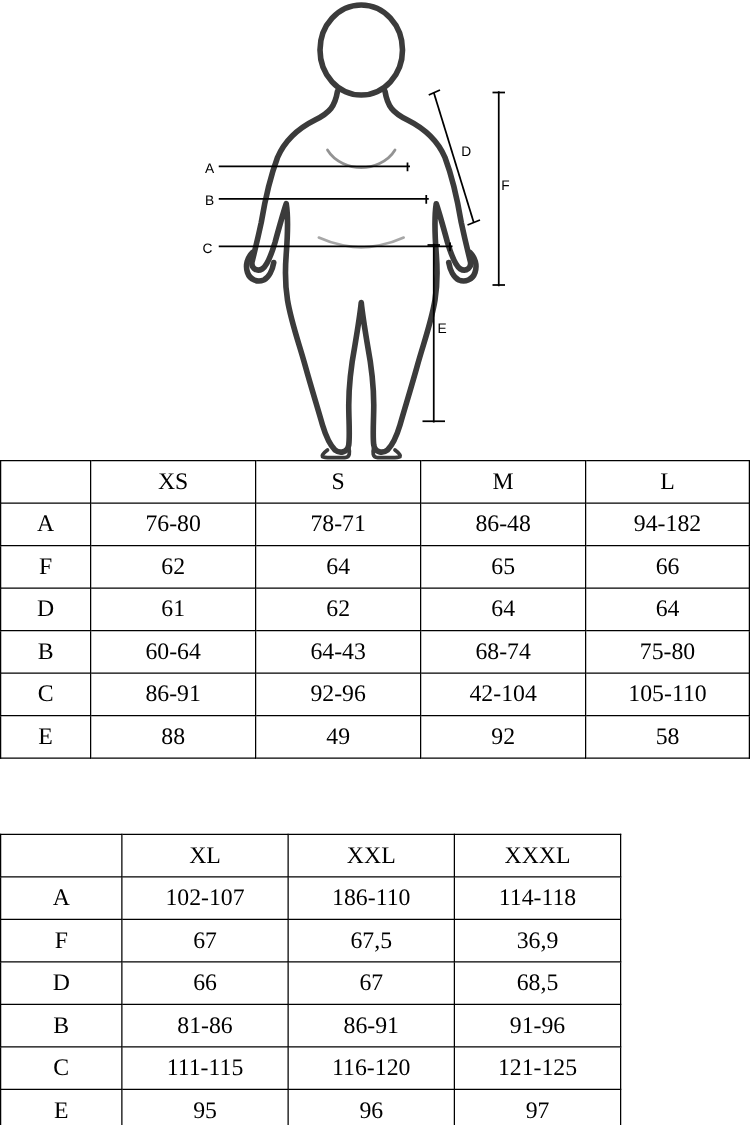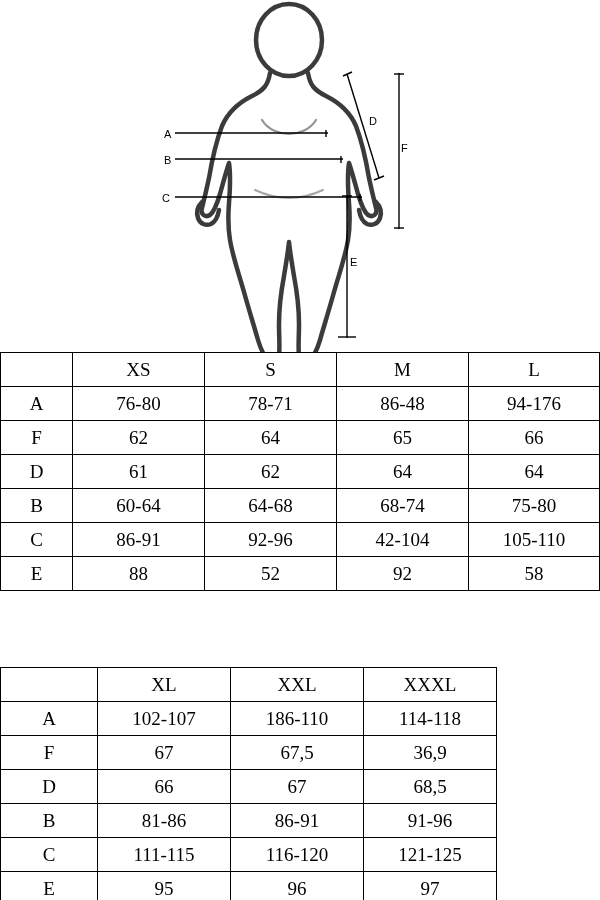--- a/index.html
+++ b/index.html
@@ -55,21 +55,21 @@
   .size-table .rowlabel {
     font-size: 19px;
   }
   .size-table .corner {
     background: #fff;
   }
 
   #table1 {
     position: absolute;
     left: 0;
-    top: 352px;
+    top: 368px;
     width: 600px;
   }
   #table1 col.c0 { width: 72px; }
   #table1 col.c1 { width: 132px; }
   #table1 col.c2 { width: 132px; }
   #table1 col.c3 { width: 132px; }
   #table1 col.c4 { width: 131px; }
 
   #table2 {
     position: absolute;
@@ -201,54 +201,54 @@
         <th>M</th>
         <th>L</th>
       </tr>
     </thead>
     <tbody>
       <tr>
         <td class="rowlabel">A</td>
         <td>76-80</td>
         <td>78-71</td>
         <td>86-48</td>
-        <td>94-176</td>
+        <td>94-182</td>
       </tr>
       <tr>
         <td class="rowlabel">F</td>
         <td>62</td>
         <td>64</td>
         <td>65</td>
         <td>66</td>
       </tr>
       <tr>
         <td class="rowlabel">D</td>
         <td>61</td>
         <td>62</td>
         <td>64</td>
         <td>64</td>
       </tr>
       <tr>
         <td class="rowlabel">B</td>
         <td>60-64</td>
-        <td>64-68</td>
+        <td>64-43</td>
         <td>68-74</td>
         <td>75-80</td>
       </tr>
       <tr>
         <td class="rowlabel">C</td>
         <td>86-91</td>
         <td>92-96</td>
         <td>42-104</td>
         <td>105-110</td>
       </tr>
       <tr>
         <td class="rowlabel">E</td>
         <td>88</td>
-        <td>52</td>
+        <td>49</td>
         <td>92</td>
         <td>58</td>
       </tr>
     </tbody>
   </table>
 
   <table id="table2" class="size-table">
     <colgroup>
       <col class="c0">
         <col class="c1">

